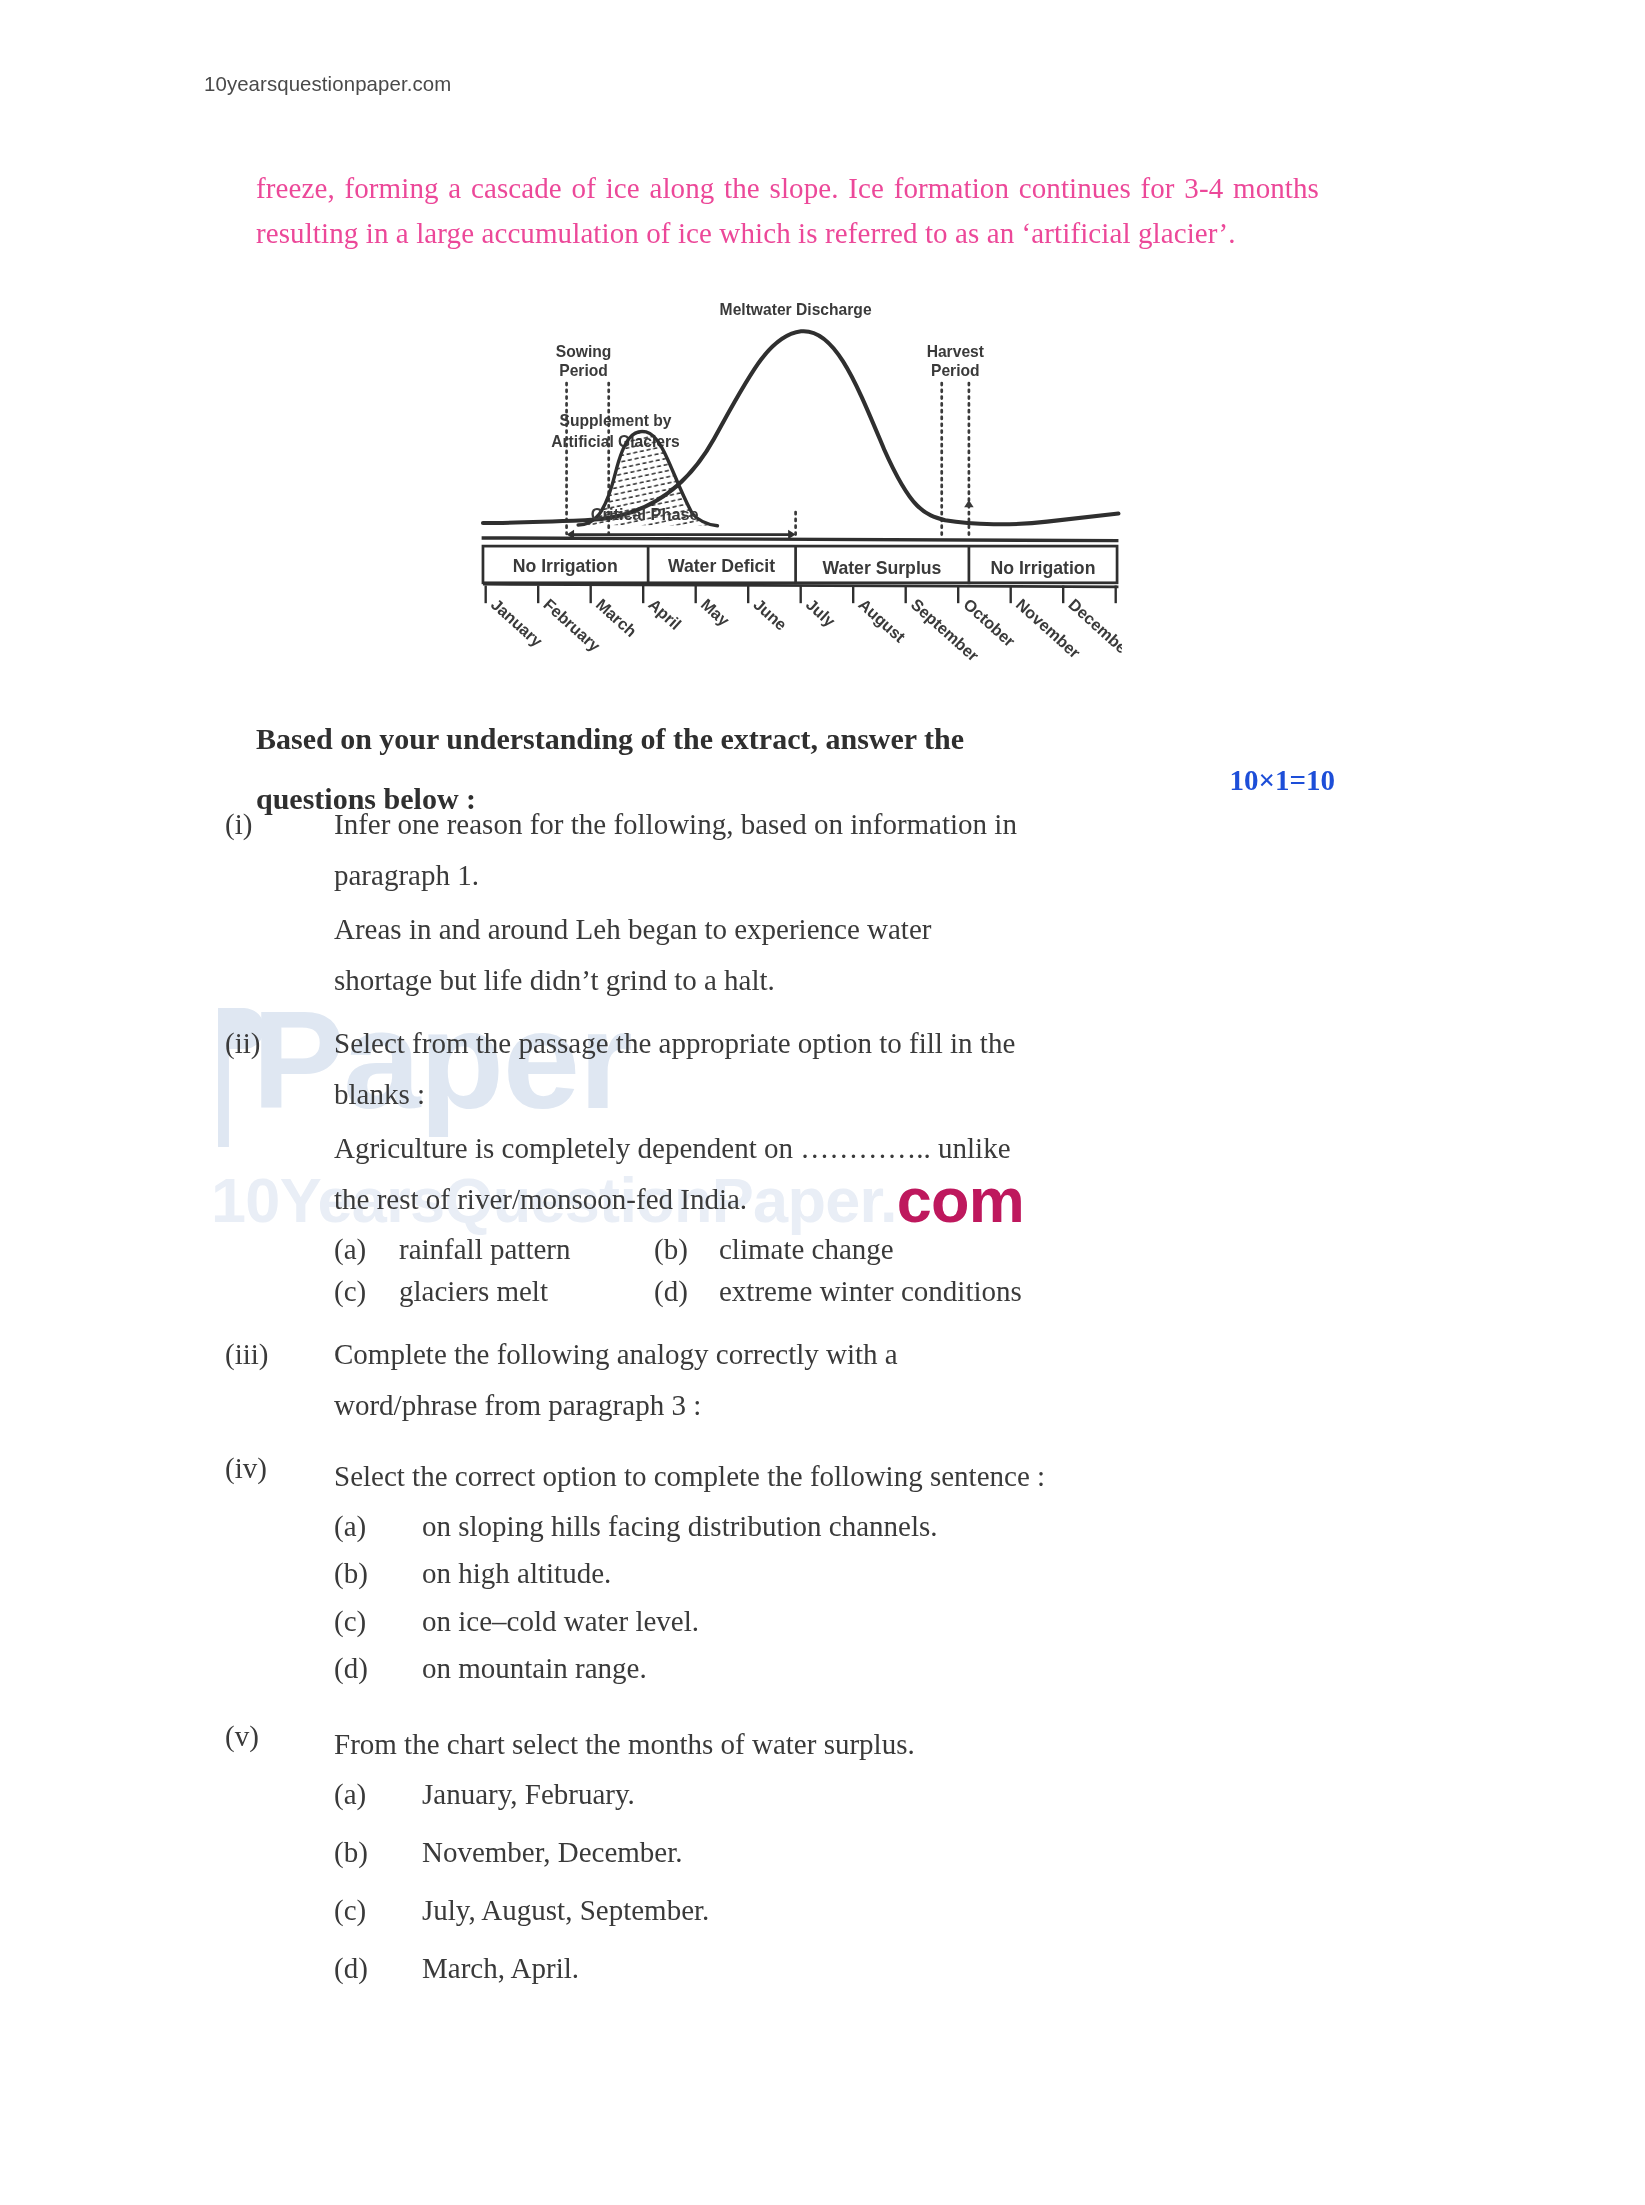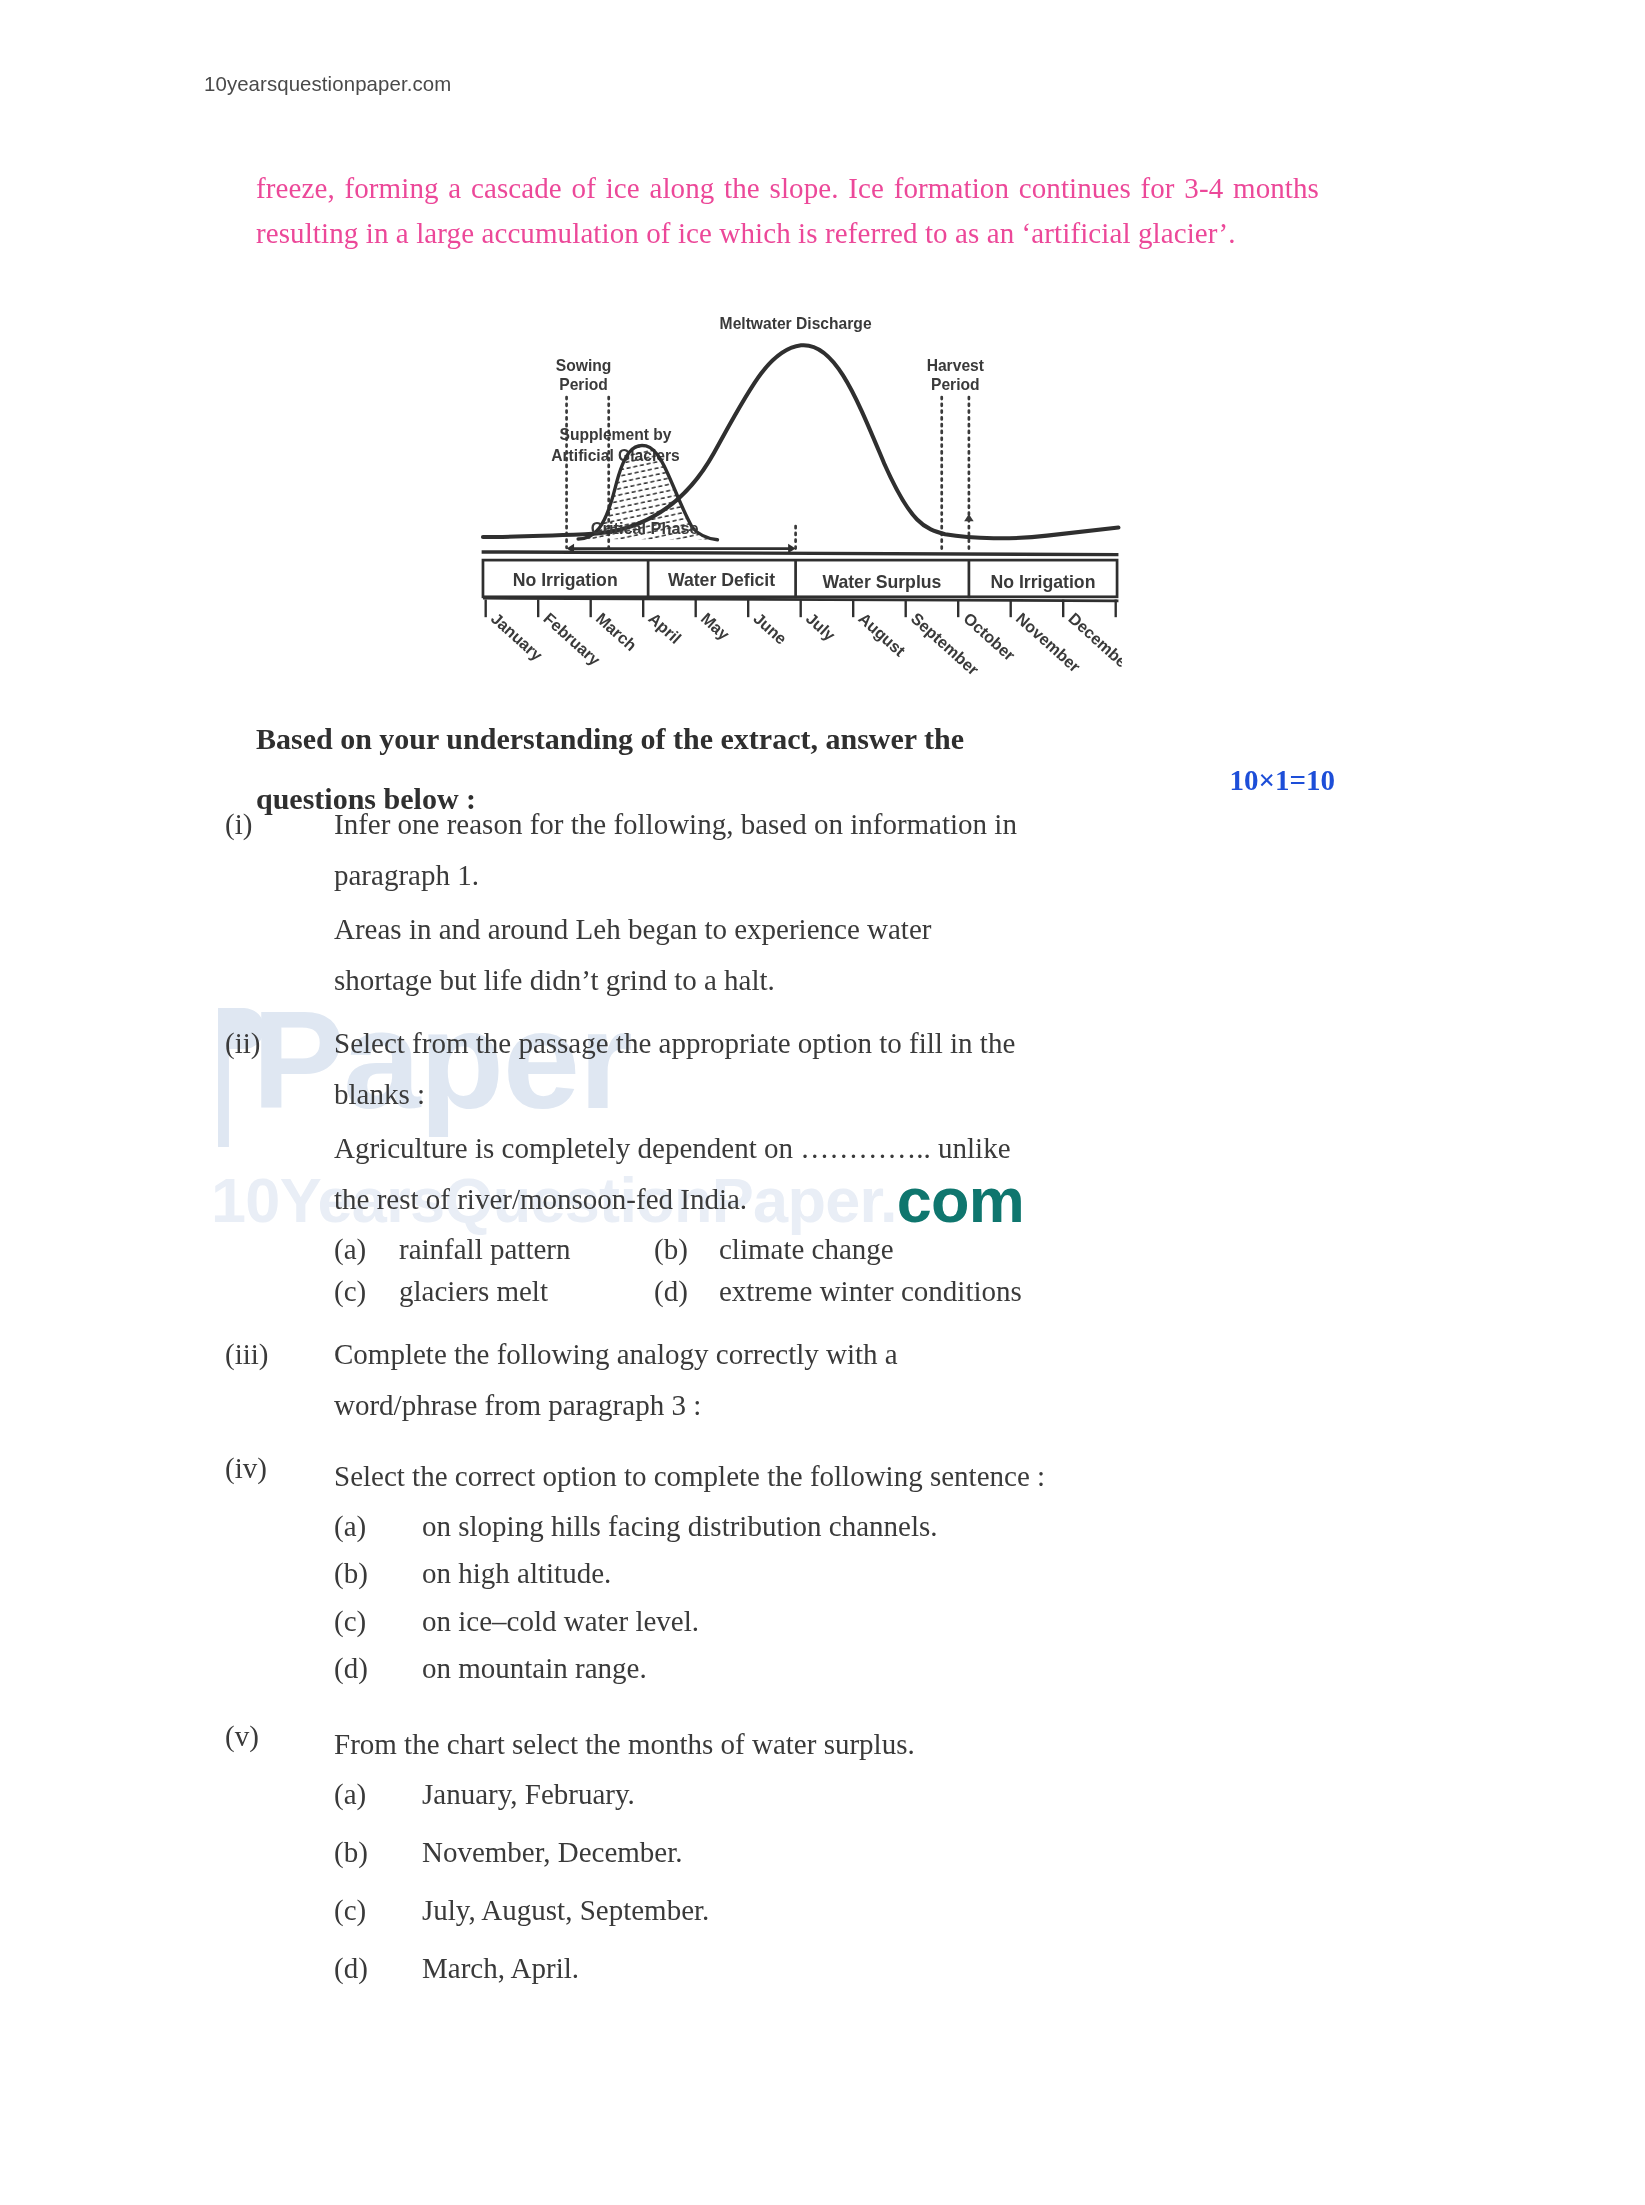--- a/index.html
+++ b/index.html
@@ -31,21 +31,21 @@
     font-size:29px;
     line-height:45px;
     text-align:justify;
     text-justify:inter-word;
     color:#ec4899;
     letter-spacing:0.1px;
   }
 
   
   .chart-wrap{
-    position:absolute;left:476px;top:310px;width:646px;height:367px;
+    position:absolute;left:476px;top:296px;width:646px;height:367px;
   }
   .chart-wrap svg{display:block;}
 
   
   .sec-head{
     position:absolute;left:240px;top:701px;width:1095px;
   }
   .sec-head .h{
     font-size:30px;line-height:44px;font-weight:bold;color:#2f2f2f;
     text-align:justify;text-justify:inter-word;margin:16px;
@@ -99,21 +99,21 @@
   }
   .wm-mark{
     position:absolute;left:-41px;top:13.6px;width:59px;height:143px;
   }
   .wm-line{
     position:absolute;left:-41px;top:174px;
     font-family:"Liberation Sans", sans-serif;
     font-size:63px;font-weight:bold;color:#e9eef6;
     letter-spacing:-0.7px;white-space:nowrap;
   }
-  .wm-line .blue{color:#0f766e;text-align:right;}
+  .wm-line .blue{color:#be185d;text-align:right;}
 
   
   .footer{position:absolute;left:0;bottom:0;width:1646px;height:102px;}
 
   
   .ctxt{font-family:"Liberation Sans", sans-serif;font-weight:bold;fill:#3a3a3a;}
 </style>
 </head>
 <body>
 

